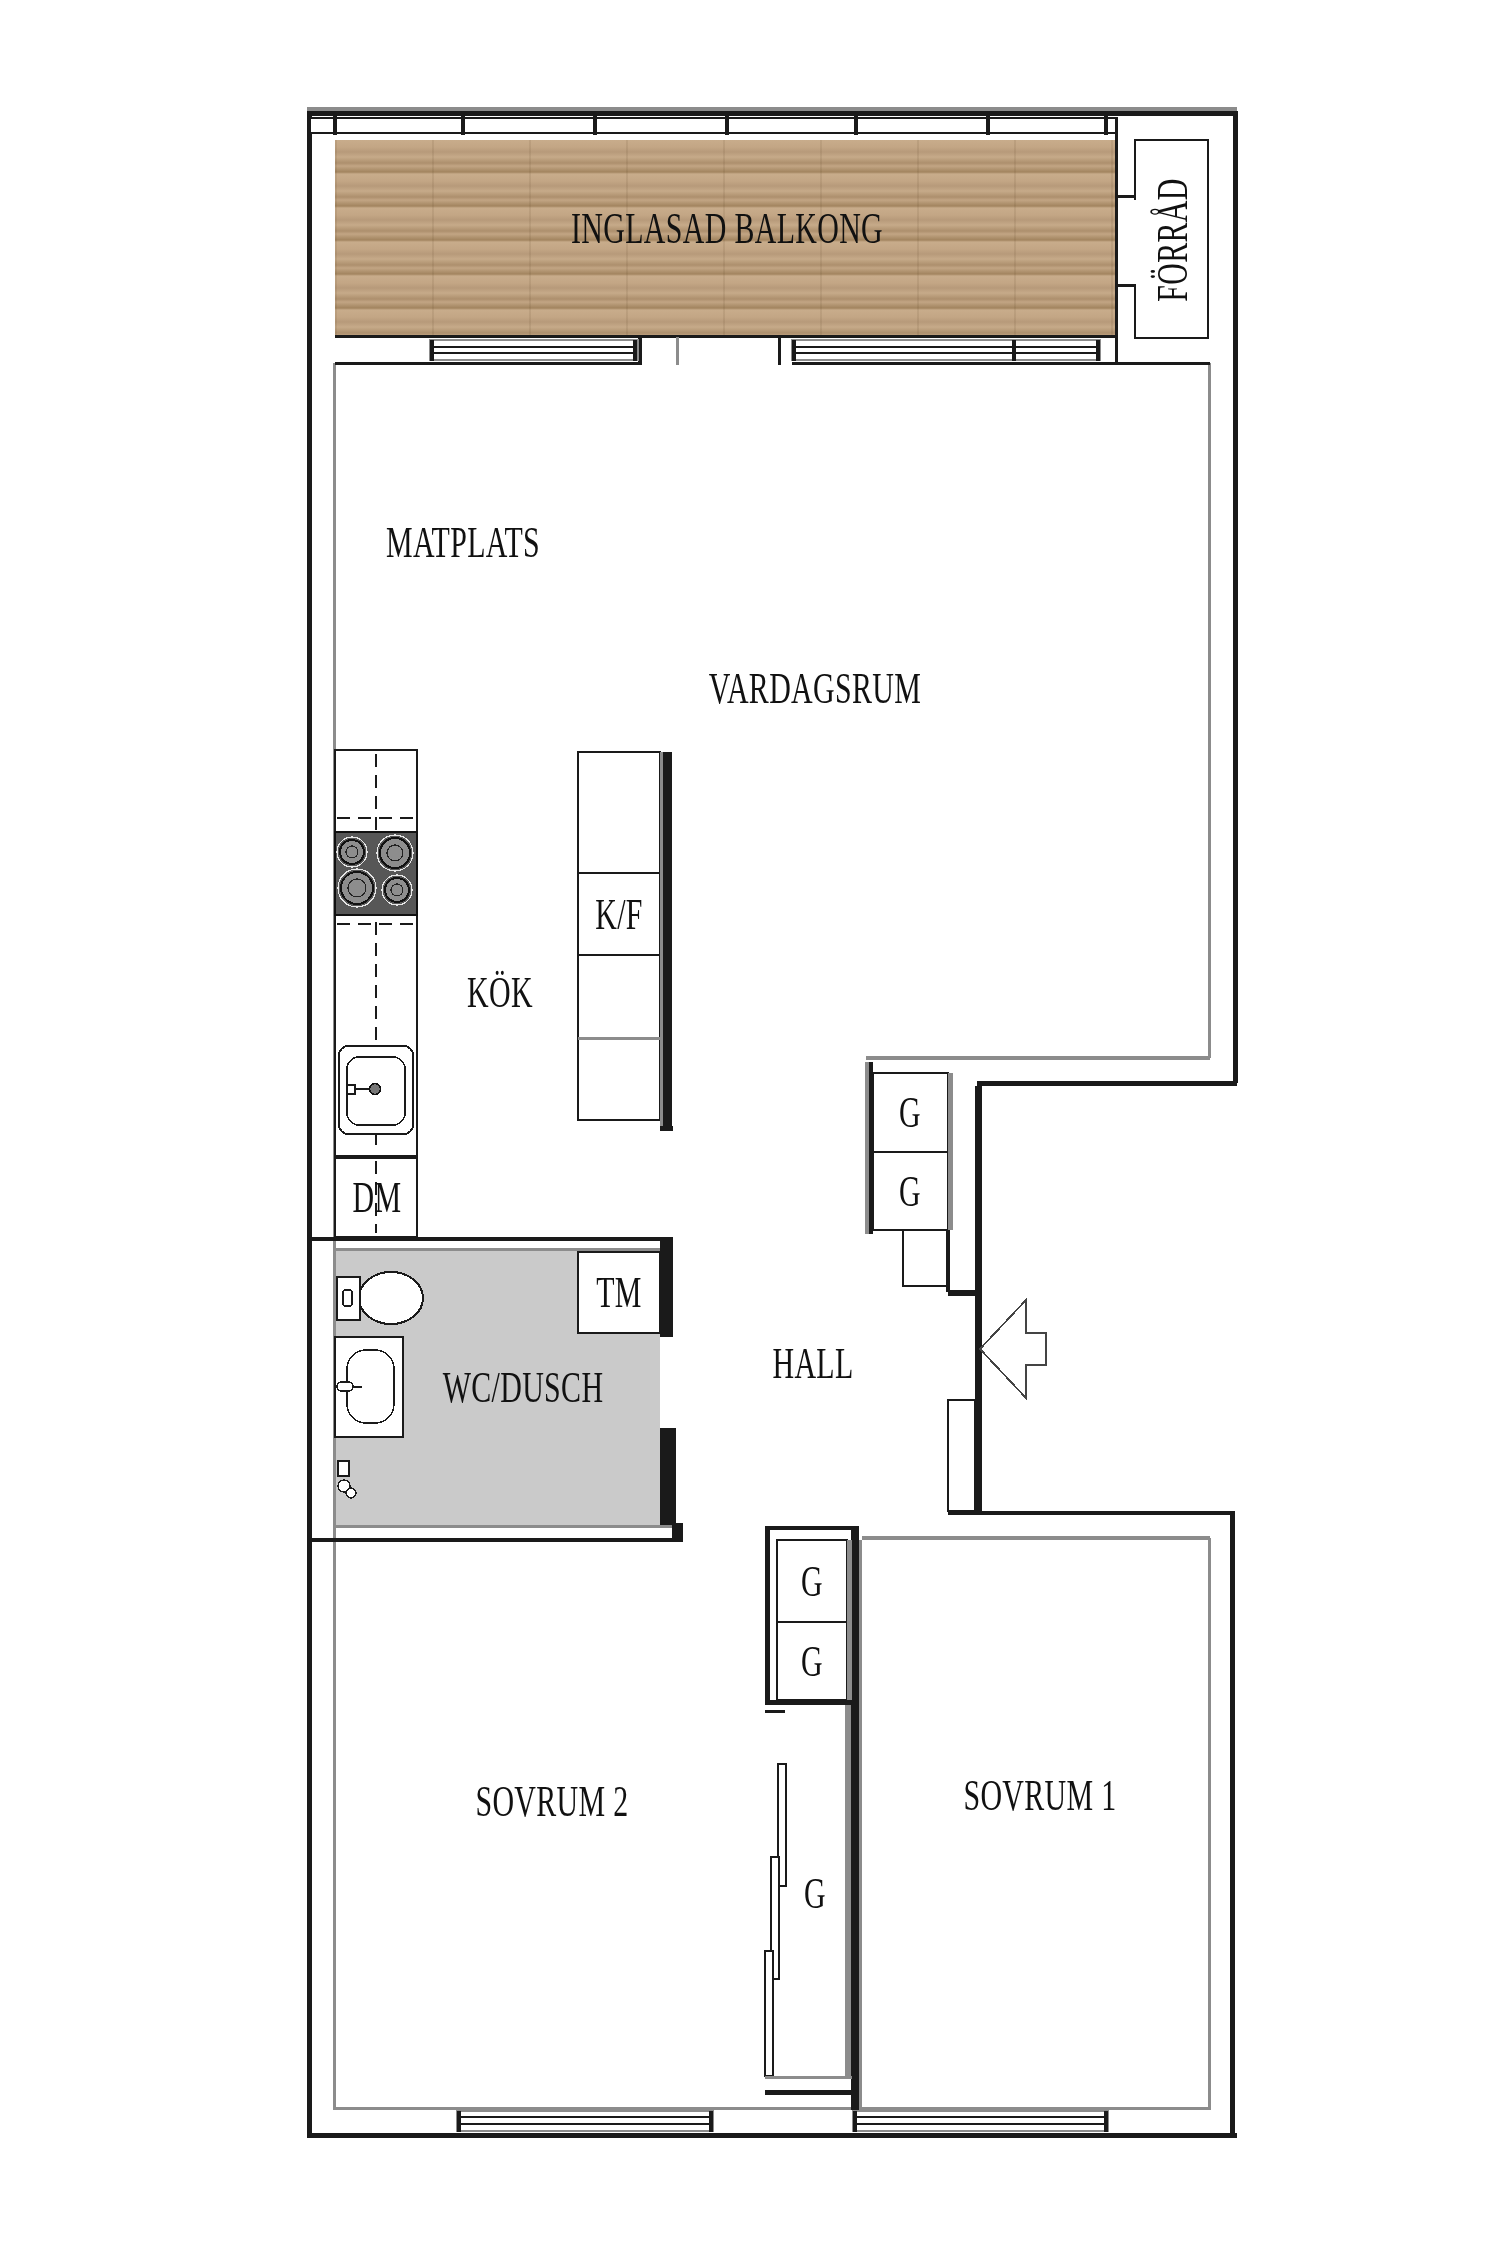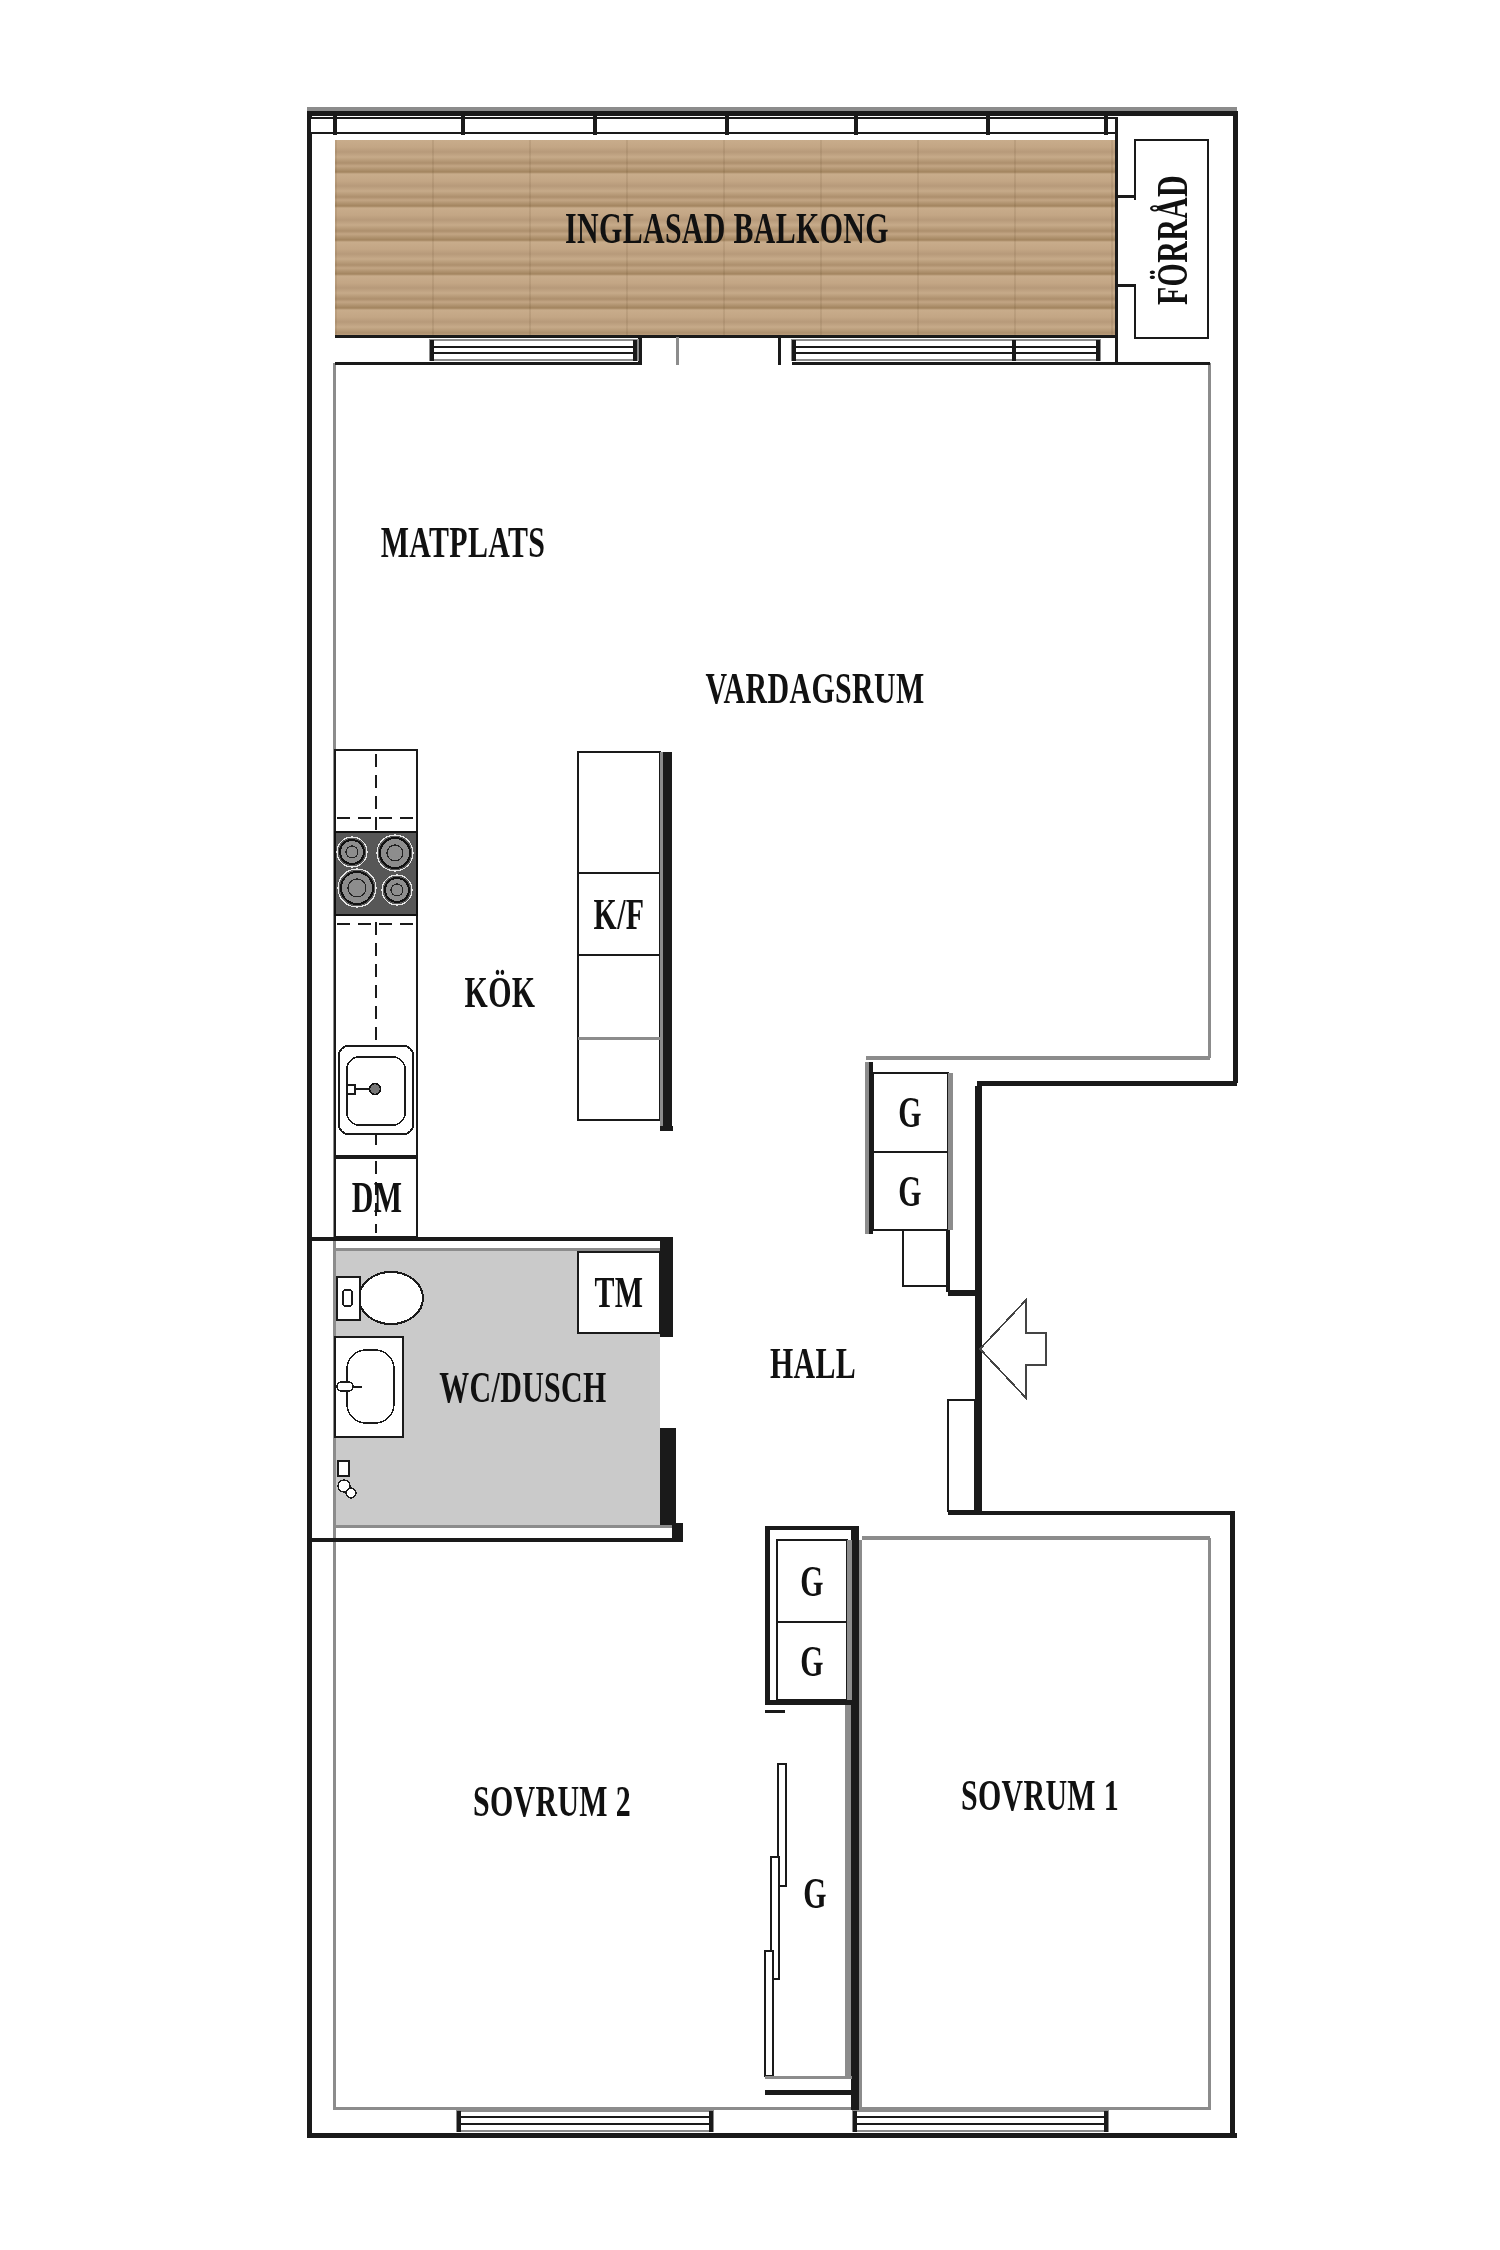--- a/index.html
+++ b/index.html
@@ -1,21 +1,21 @@
 <!DOCTYPE html>
 <html style="--wall-dark: #1a1a1a; --wall-gray: #8c8c8c; --wood-base: #bfa284; --wet-floor: #cacaca; --stove: #575757; --text: #111111; --bg: #ffffff;"><head>
 <meta charset="utf-8">
 <style>
   :root{
     --wall-dark:#1a1a1a; --wall-gray:#8c8c8c; --wood-base:#bfa284;
     --wet-floor:#cacaca; --stove:#575757; --text:#111111; --bg:#ffffff;
   }
   html,body{margin:0;padding:0;background:var(--bg);}
   #plan{position:relative;width:1500px;height:2152px;background:var(--bg);overflow:hidden;
-        font-family:"Liberation Serif", serif;font-weight:bold;}
+        font-family:"Liberation Serif", serif;}
   .fill{position:absolute;}
   #balcony-deck{
     left:335px;top:140px;width:783px;height:196px;
     background:
       repeating-linear-gradient(90deg, rgba(80,55,25,0.10) 0 2px, rgba(0,0,0,0) 2px 97px),
       repeating-linear-gradient(180deg,
         #c8ac8b 0px, #c3a685 7px, #b79a7a 12px, #c6aa89 17px,
         #ad8f6d 23px, #c2a584 26px, #a2845f 32px, #c8ac8b 34px);
   }
   #wet-floor{left:335px;top:1250px;width:325px;height:277px;background:var(--wet-floor);}

